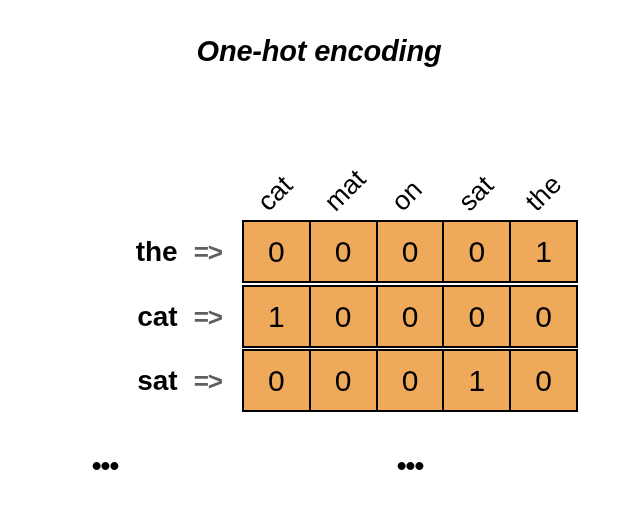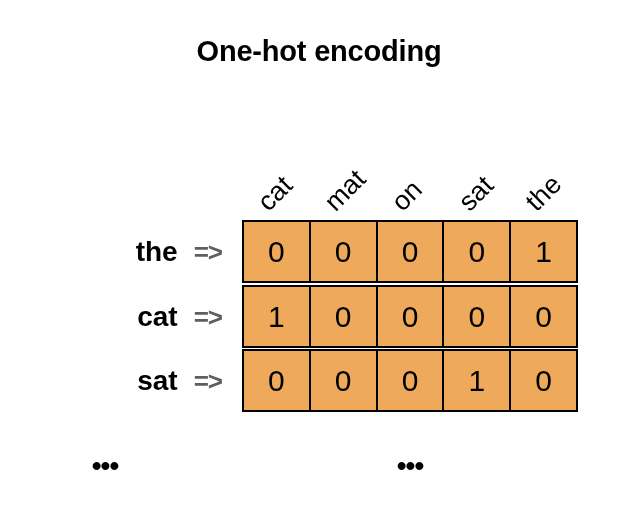--- a/index.html
+++ b/index.html
@@ -21,20 +21,21 @@
   #title {
     position: absolute;
     left: 0;
     top: 35px;
     width: 638px;
     text-align: center;
     font-size: 29px;
     font-weight: bold;
     color: #000000;
     letter-spacing: -0.2px;
+    font-style: italic;
   }
 
   
   #col-headers {
     position: absolute;
     left: 242px;
     top: 220px;
     width: 336px;
     height: 0;
   }

